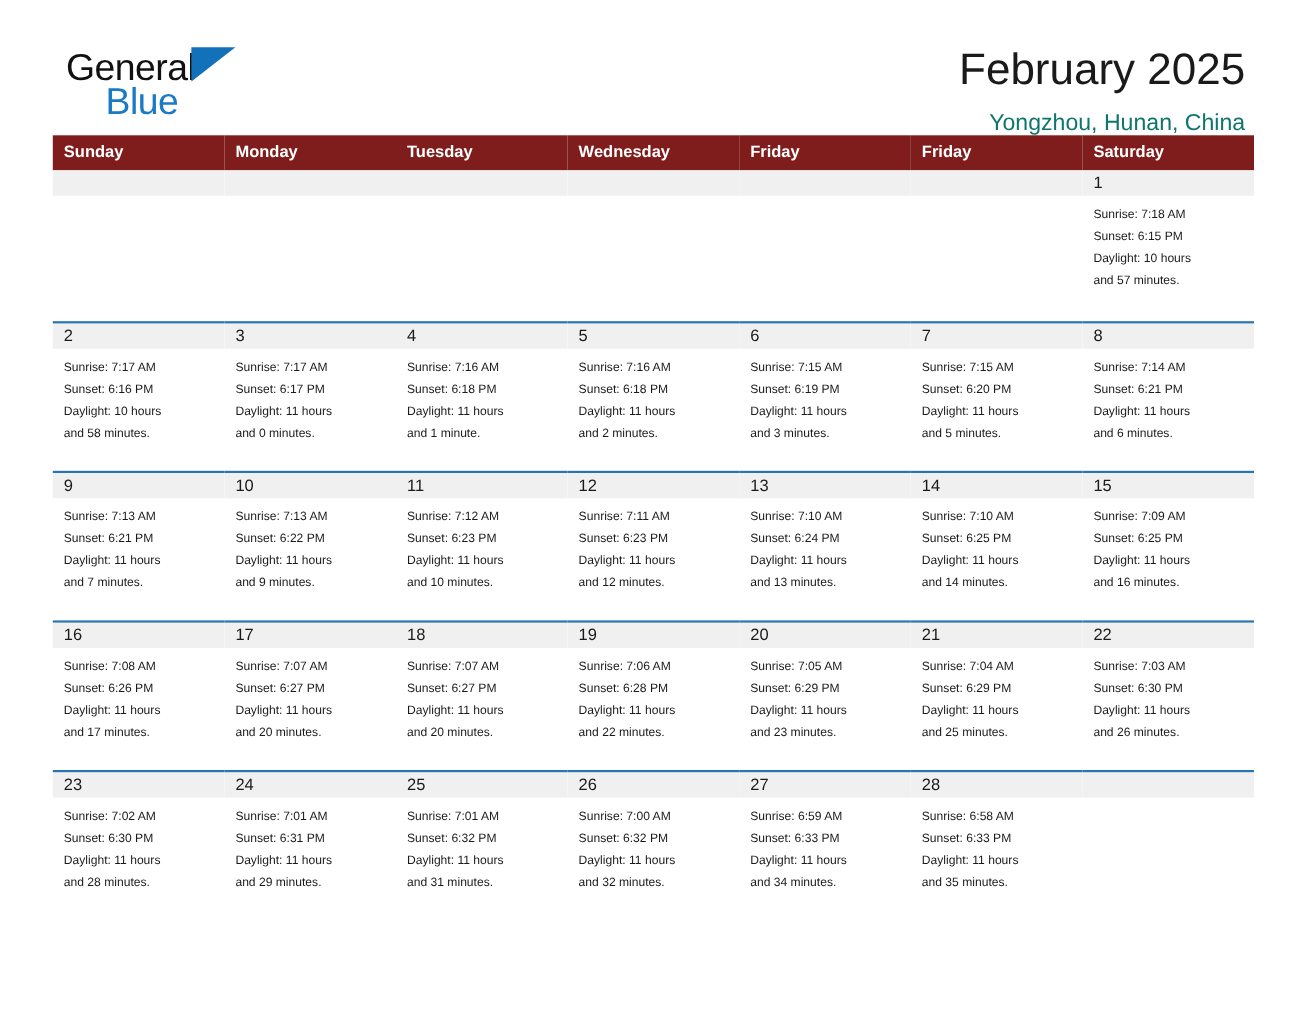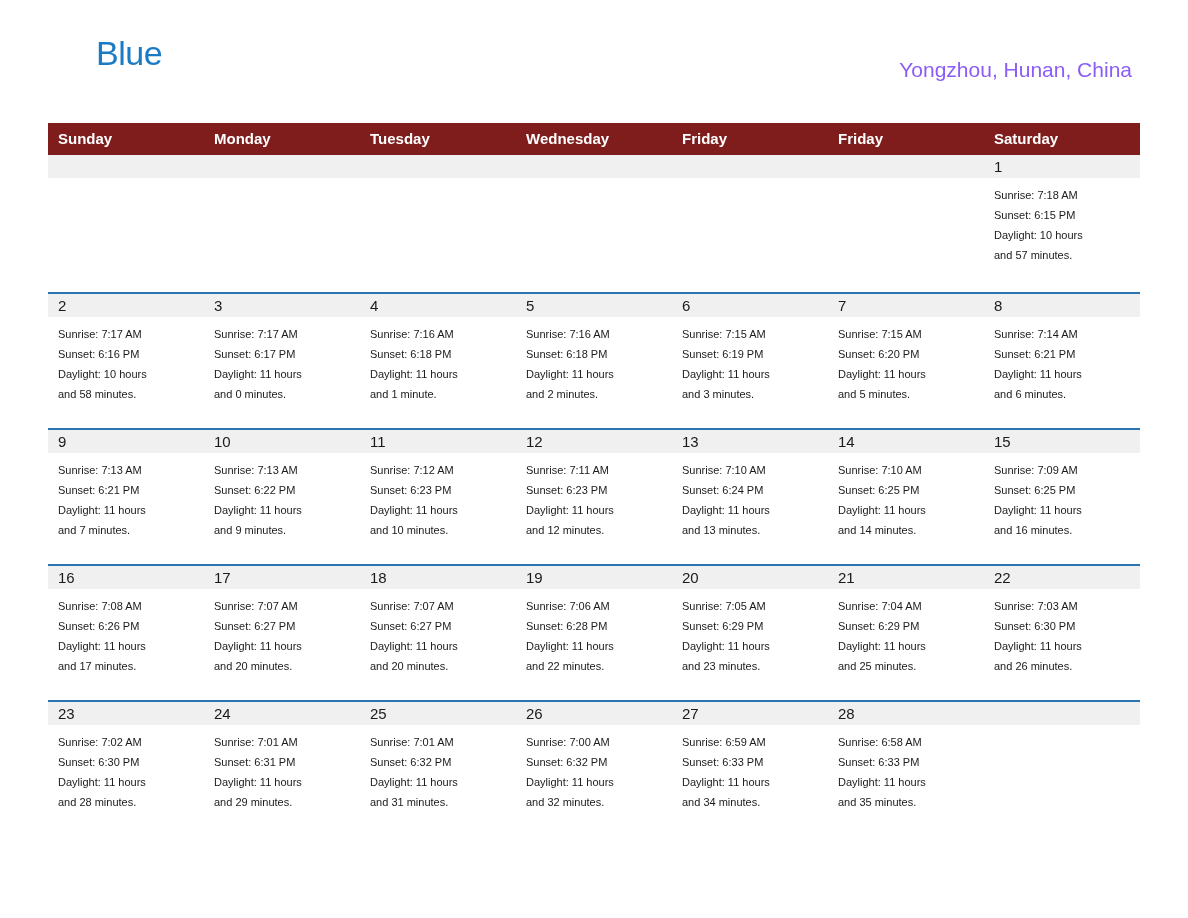--- a/index.html
+++ b/index.html
@@ -74,21 +74,21 @@
   }
   .cal-title {
     font-size: 40px;
     font-weight: normal;
     color: #1a1a1a;
     line-height: 1.05;
     letter-spacing: 0px;
   }
   .cal-subtitle {
     font-size: 21px;
-    color: #8b5cf6;
+    color: #0f766e;
     margin-top: 16px;
     line-height: 1.1;
   }
 
   
   .calendar {
     width: 1092px;
     margin-top: 15px;
     border-collapse: collapse;
     table-layout: fixed;
@@ -141,26 +141,31 @@
   .cell.empty .cell-body { min-height: 100px; }
 </style>
 </head>
 <body>
 
 <div class="page">
 
   <div class="masthead">
 
     <div class="brand">
+      <div class="brand-row1">
+        <span class="brand-general">General</span>
+        <span class="brand-triangle"></span>
+      </div>
       <div class="brand-row2">
         <span class="brand-blue">Blue</span>
       </div>
     </div>
 
     <div class="title-block">
+      <div class="cal-title">February 2025</div>
       <div class="cal-subtitle">Yongzhou, Hunan, China</div>
     </div>
 
   </div>
 
   <table class="calendar">
     <thead>
       <tr id="header-row">
           <th>Sunday</th>
           <th>Monday</th>

